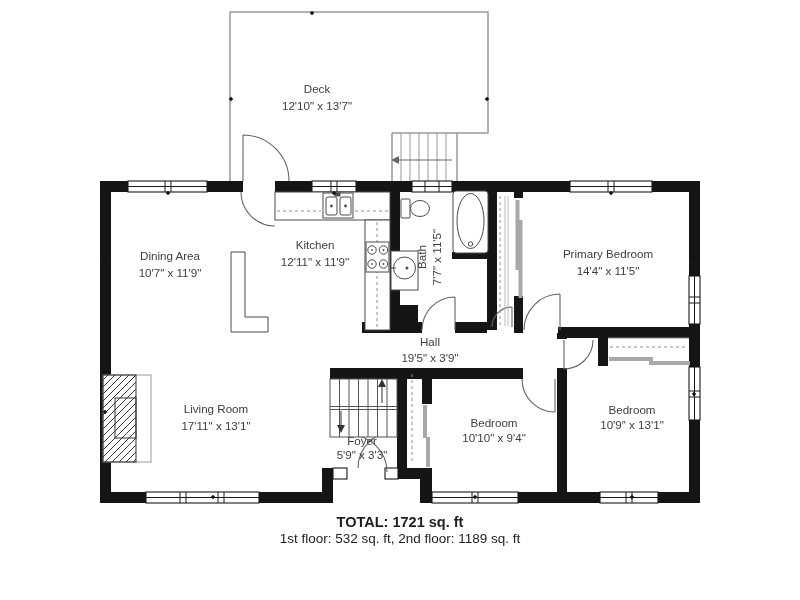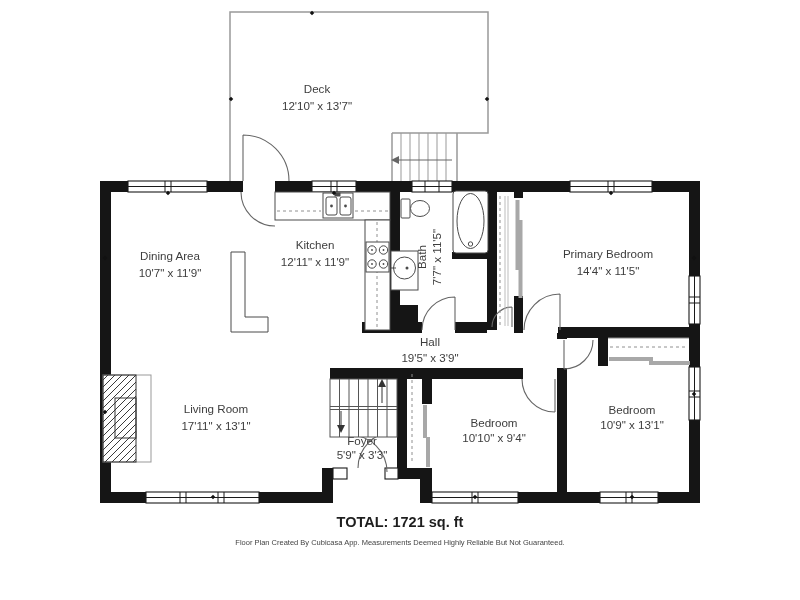--- a/index.html
+++ b/index.html
@@ -289,14 +289,14 @@
     <text class="room-label" x="494" y="427">Bedroom</text>
     <text class="room-label" x="494" y="442">10'10" x 9'4"</text>
 
     <text class="room-label" x="632" y="414">Bedroom</text>
     <text class="room-label" x="632" y="429">10'9" x 13'1"</text>
   </g>
 </svg>
 
 <div id="summary">
   <div class="l1">TOTAL: 1721 sq. ft</div>
-  <div class="fine">Floor Plan Created By Cubicasa App. Measurements Deemed Highly Reliable But Not Guaranteed.</div>
+  <div class="l2">1st floor: 532 sq. ft, 2nd floor: 1189 sq. ft</div>
 </div>
 
 </body></html>

